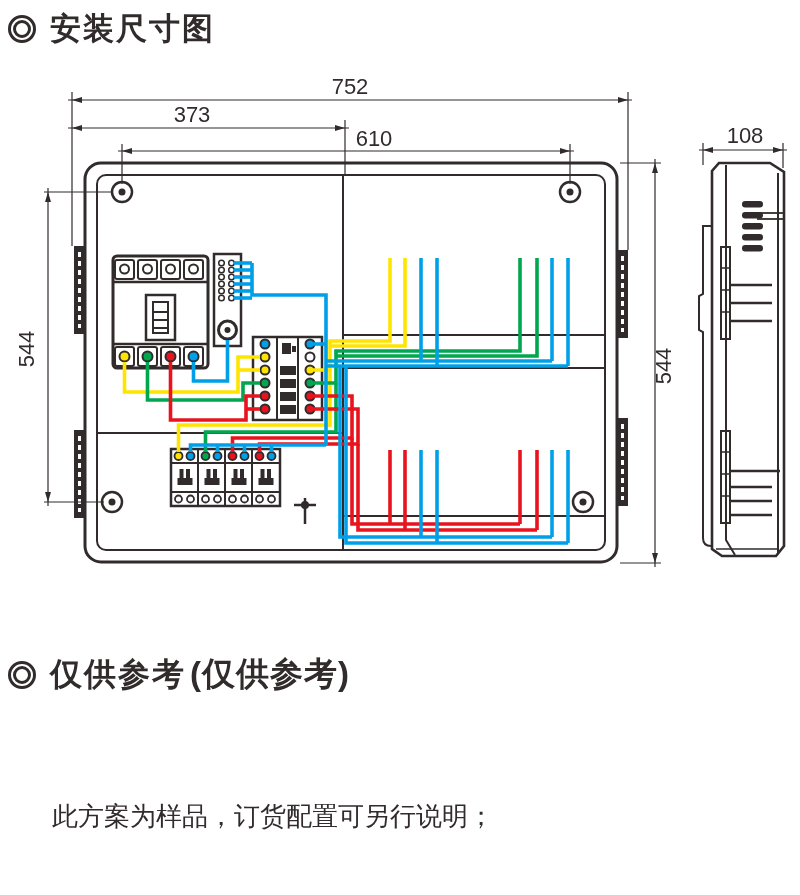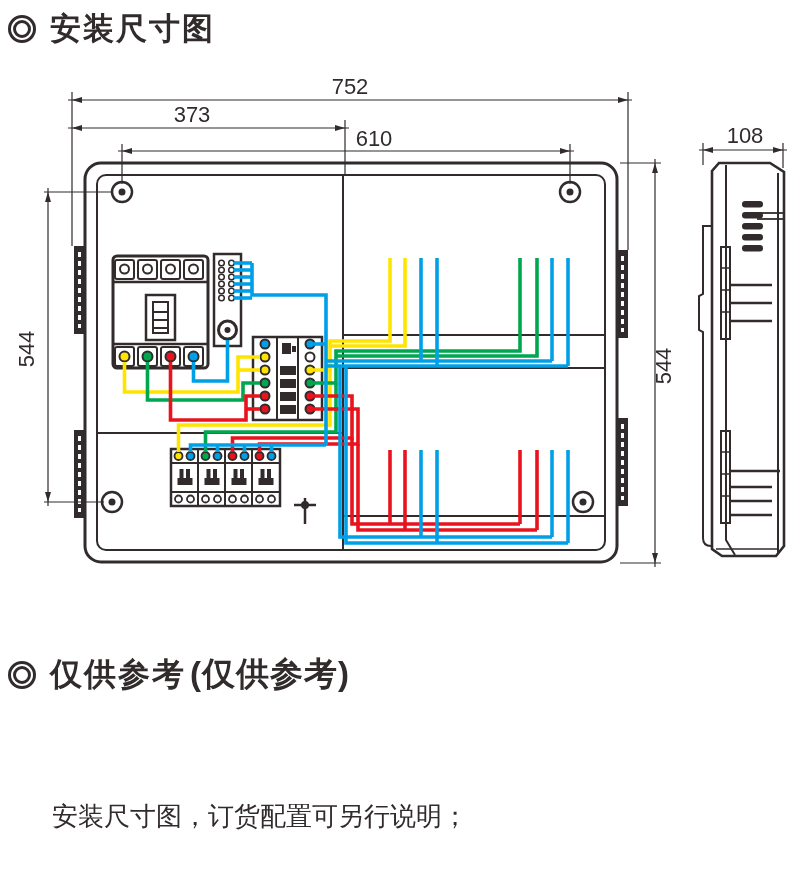--- a/index.html
+++ b/index.html
@@ -357,19 +357,19 @@
     </g>
   </svg>
 
   <div class="sec-head" style="top:652px;">
     <span class="ring"></span>
     <h2 class="sec-title" style="font-size:32px;">仅供参考</h2>
     <span class="sec-note" style="margin-left:-10px;">(仅供参考)</span>
   </div>
 
   <div class="cfg-body">
-    <p>安装尺寸图，订货配置可另行说明；</p>
+    <p>此方案为样品，订货配置可另行说明；</p>
     
     
     
   </div>
 
 </div>
 
 </body></html>

